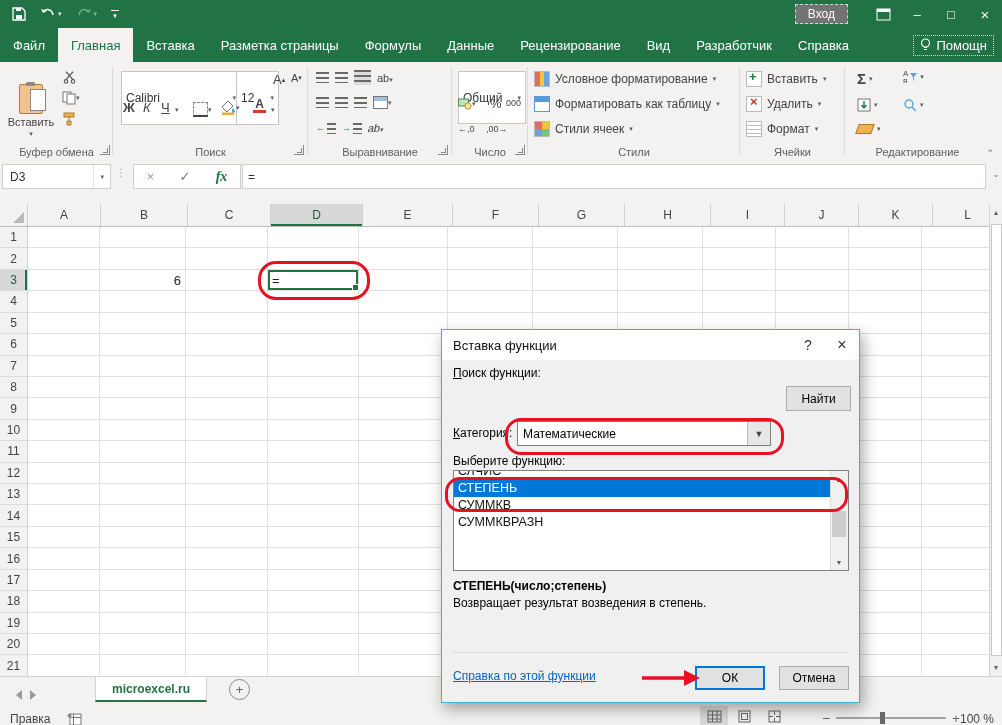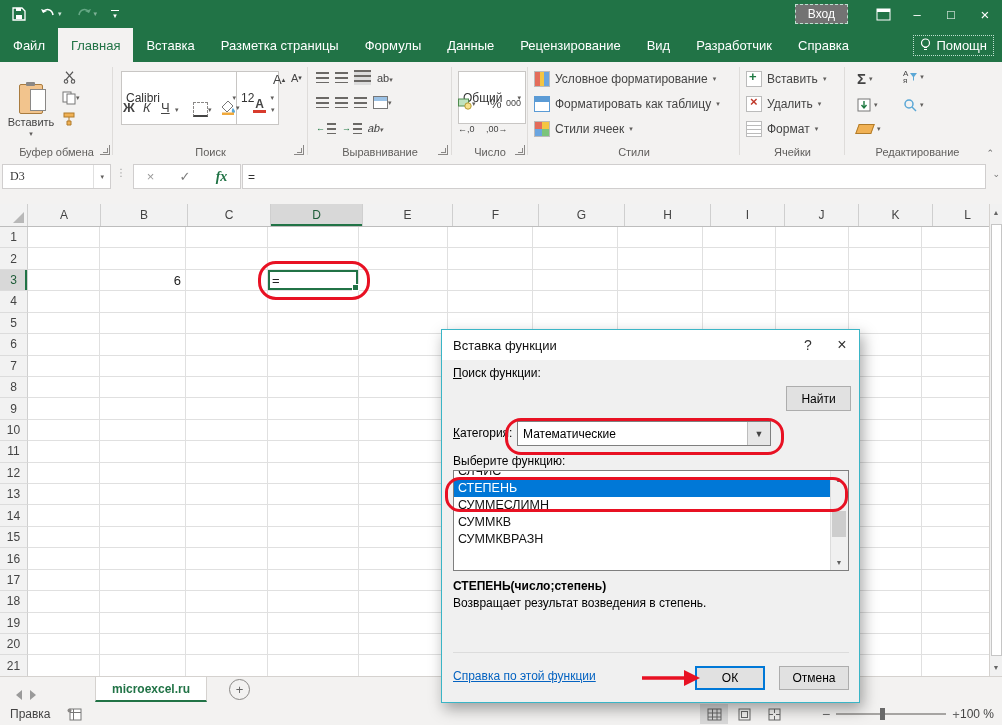--- a/index.html
+++ b/index.html
@@ -46,21 +46,21 @@
   .sic.ft{background:linear-gradient(#5b9bd5 35%,#fff 35%),linear-gradient(90deg,#fff 0,#fff);background-size:100% 100%;border-color:#5b9bd5;}
   .sic.cs{background:conic-gradient(#f4c542 0 25%,#7bc47b 0 50%,#6aa5e0 0 75%,#e46c5a 0);}
   .sic.ins{background:#fff;position:relative;}
   .sic.ins::after{content:"+";position:absolute;left:2px;top:-3px;color:#1f7a43;font-weight:bold;font-size:13px;}
   .sic.del{background:#fff;position:relative;}
   .sic.del::after{content:"×";position:absolute;left:3px;top:-3px;color:#c0392b;font-weight:bold;font-size:13px;}
   .sic.fmt{background:repeating-linear-gradient(#fff 0 3px,#bbb 3px 4px);}
   
   #fbar{position:absolute;left:0;top:161px;width:1002px;height:43px;background:#f3f2f1;}
   #namebox{position:absolute;left:2px;top:3px;width:107px;height:23px;background:#fff;border:1px solid #d0cece;display:flex;align-items:center;font-size:12px;color:#333;}
-  #namebox .nb-t{padding-left:7px;flex:1;font-family:Liberation Serif, serif;}
+  #namebox .nb-t{padding-left:7px;flex:1;}
   #namebox .dd{border-left:1px solid #e0e0e0;height:100%;display:flex;align-items:center;padding:0 6px;}
   .dots{position:absolute;left:116px;top:6px;color:#a0a0a0;font-size:10px;letter-spacing:1px;}
   #fbtns{position:absolute;left:133px;top:3px;width:106px;height:23px;background:#fff;border:1px solid #d0cece;display:flex;align-items:center;justify-content:space-around;}
   #fx-x{color:#9a9a9a;font-size:13px;}
   #fx-ok{color:#7a7a7a;font-size:13px;}
   #fx-fx{color:#1f7244;font-family:"Liberation Serif",serif;font-style:italic;font-weight:bold;font-size:14px;}
   #finput{position:absolute;left:242px;top:3px;right:16px;height:23px;background:#fff;border:1px solid #d0cece;display:flex;align-items:center;font-size:12px;color:#333;padding-left:5px;}
   #fchev{position:absolute;right:2px;top:8px;color:#777;font-size:9px;}
   
   #grid{position:absolute;left:0;top:204px;width:990px;height:472px;background:#fff;overflow:hidden;z-index:1;}
@@ -84,21 +84,21 @@
   #tabbar{position:absolute;left:0;top:676px;width:1002px;height:25px;background:#f3f2f1;border-top:1px solid #d5d2cf;display:flex;align-items:stretch;z-index:1;}
   .navarr{width:14px;height:0;align-self:center;display:flex;justify-content:center;}
   .tri-l{width:0;height:0;border-top:5px solid transparent;border-bottom:5px solid transparent;border-right:6px solid #9a9a9a;}
   .tri-r{width:0;height:0;border-top:5px solid transparent;border-bottom:5px solid transparent;border-left:6px solid #9a9a9a;}
   #sheettab{margin-left:55px;background:#fff;border:1px solid #d5d2cf;border-top:none;border-bottom:2px solid #217346;color:#217346;font-weight:bold;font-size:12px;display:flex;align-items:center;padding:0 16px;}
   #addsheet{width:19px;height:19px;border:1px solid #8a8886;border-radius:50%;color:#666;display:flex;align-items:center;justify-content:center;font-size:13px;align-self:center;margin-left:22px;}
   #hscroll{position:absolute;right:0;top:676px;width:144px;height:25px;background:#f1f1f1;border-top:1px solid #d5d2cf;z-index:0;}
   #hthumb{position:absolute;left:2px;top:4px;width:102px;height:16px;background:#fff;border:1px solid #c6c6c6;}
   #harrow{position:absolute;right:8px;top:8px;}
   
-  #statusbar{position:absolute;left:0;top:701px;width:1002px;height:24px;background:#f3f2f1;border-top:1px solid #d5d2cf;display:flex;align-items:center;font-size:12px;color:#444;}
+  #statusbar{position:absolute;left:0;top:701px;width:1002px;height:24px;background:#f3f2f1;border-top:1px solid #d5d2cf;display:flex;align-items:flex-end;font-size:12px;color:#444;}
   #mode{margin-left:10px;}
   .macroicon{margin-left:16px;display:flex;}
   .views{position:absolute;left:700px;display:flex;gap:2px;}
   .viewbtn{width:28px;height:20px;display:flex;align-items:center;justify-content:center;}
   .viewbtn.active{background:#d8d8d8;}
   #zoomer{position:absolute;left:822px;display:flex;align-items:center;gap:6px;color:#666;}
   #ztrack{width:110px;height:2px;background:#a6a4a2;position:relative;}
   #zknob{position:absolute;left:44px;top:-5px;width:5px;height:12px;background:#696969;}
   #zoomlabel{position:absolute;left:960px;color:#444;}
   
@@ -836,21 +836,20 @@
     <span class="dlab u1" style="left:11px;top:96px;">Категория:</span>
     <div id="dlg-cat">
       <span>Математические</span>
       <span class="chev">▼</span>
     </div>
     <span class="dlab" style="left:11px;top:124px;">Выберите функцию:</span>
     <div id="dlg-list">
       <ul id="fn-ul">
           <li>СЛЧИС</li>
           <li class="sel">СТЕПЕНЬ</li>
-          <li>СУММЕСЛИМН</li>
           <li>СУММКВ</li>
           <li>СУММКВРАЗН</li>
         </ul>
       <div id="dlg-lscroll">
         <span class="lsarr" style="top:0;">▲</span>
         <span id="lsthumb"></span>
         <span class="lsarr" style="bottom:0;">▼</span>
       </div>
     </div>
     <span id="dlg-sig">СТЕПЕНЬ(число;степень)</span>

